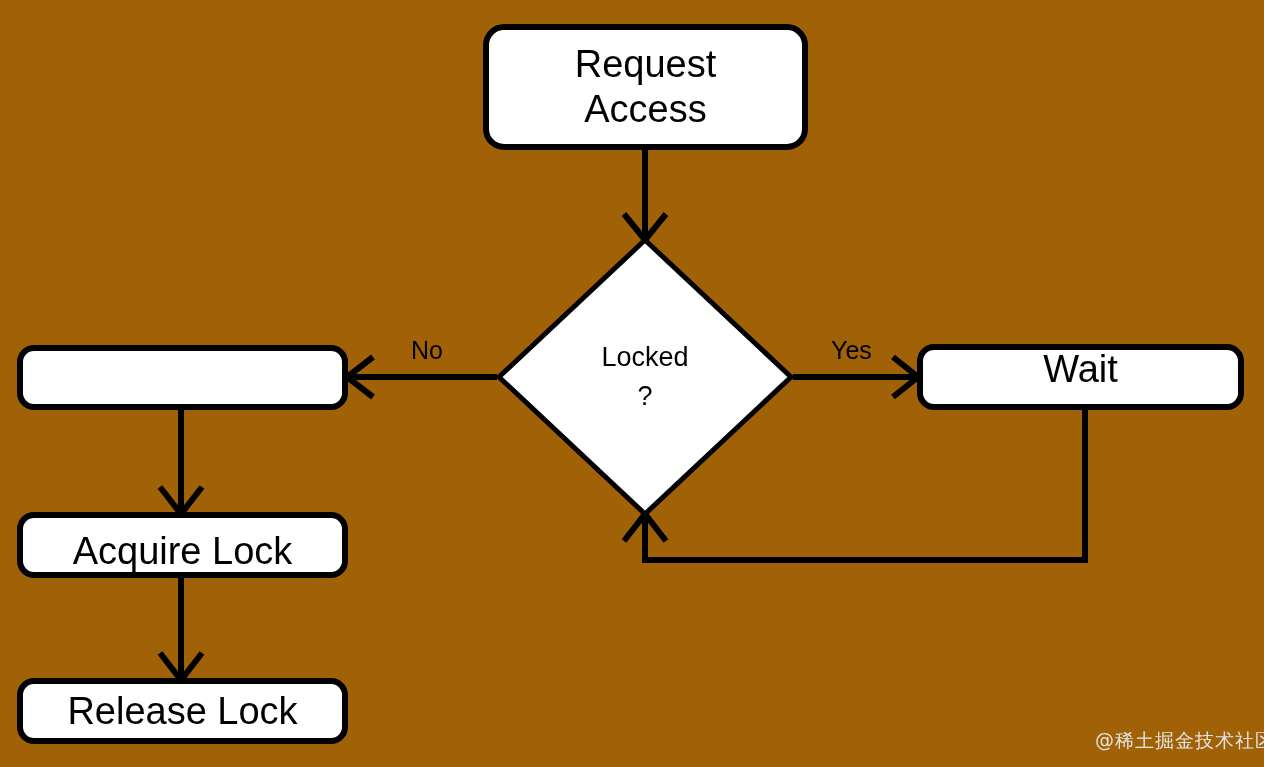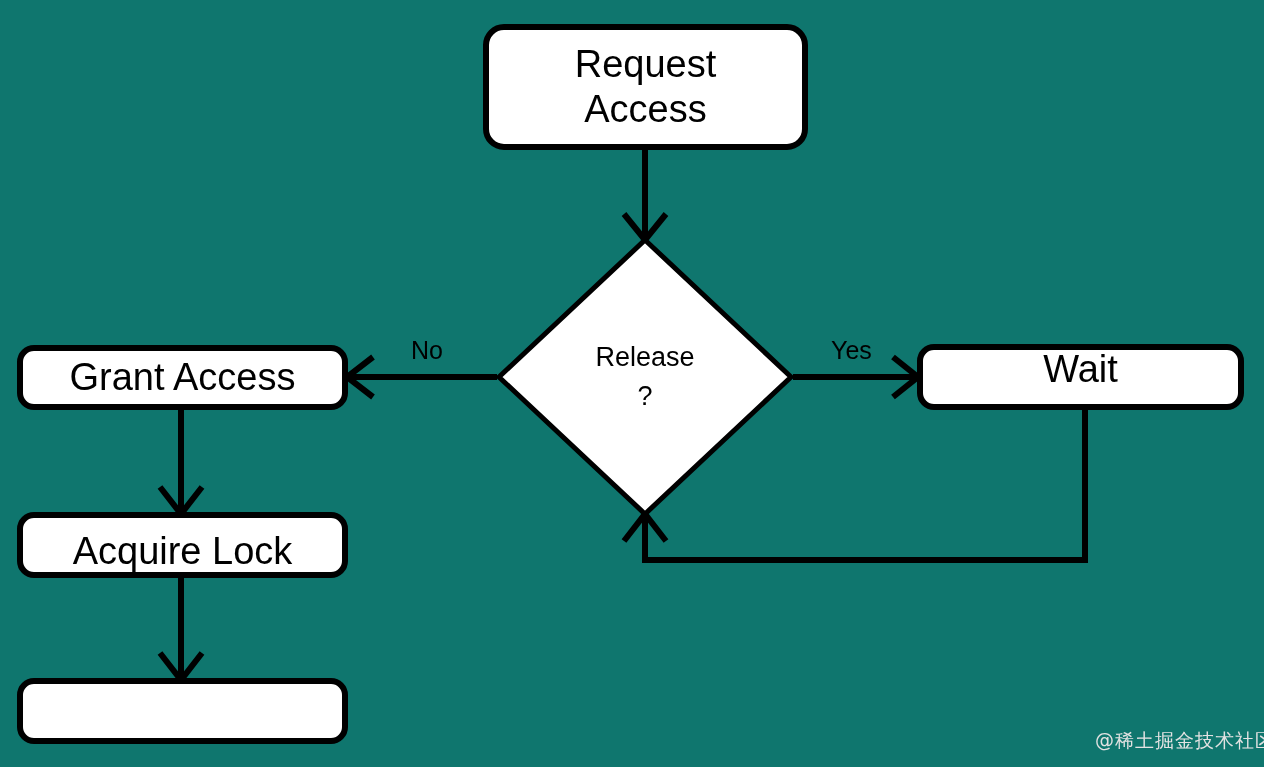--- a/index.html
+++ b/index.html
@@ -8,21 +8,21 @@
     padding: 0;
     background: #ffffff;
   }
   body {
     font-family: "Liberation Sans", sans-serif;
   }
   #canvas {
     position: relative;
     width: 1264px;
     height: 767px;
-    background: #0f766e;
+    background: #a16207;
     overflow: hidden;
   }
   #flow-svg {
     position: absolute;
     top: 0;
     left: 0;
     width: 1264px;
     height: 767px;
   }
   .node-shape {
@@ -133,27 +133,27 @@
     <rect class="node-shape" x="20" y="515" width="325" height="60" rx="14" ry="14"></rect>
 
     <rect class="node-shape" x="20" y="681" width="325" height="60" rx="14" ry="14"></rect>
 
     <rect class="node-shape" x="920" y="347" width="321" height="60" rx="14" ry="14"></rect>
   </svg>
 
   <div class="node-label label-lg" style="left:483px; top:24px; width:325px; height:126px;">Request
 Access</div>
 
-  <div class="node-label label-decision" style="left:545px; top:320px; width:200px; height:114px;">Release
+  <div class="node-label label-decision" style="left:545px; top:320px; width:200px; height:114px;">Locked
 ?</div>
 
-  <div class="node-label label-lg" style="left:17px; top:345px; width:331px; height:65px;">Grant Access</div>
 
   <div class="node-label label-lg" style="left:17px; top:512px; width:331px; height:78px;">Acquire Lock</div>
 
+  <div class="node-label label-lg" style="left:17px; top:678px; width:331px; height:66px;">Release Lock</div>
 
   <div class="node-label label-lg" style="left:917px; top:344px; width:327px; height:50px;">Wait</div>
 
   <div class="edge-label" style="left:411px; top:312px;">No</div>
 
   <div class="edge-label" style="left:831px; top:312px;">Yes</div>
 
   <div class="watermark" style="left:1095px; top:728px;">@稀土掘金技术社区</div>
 
 </div>

